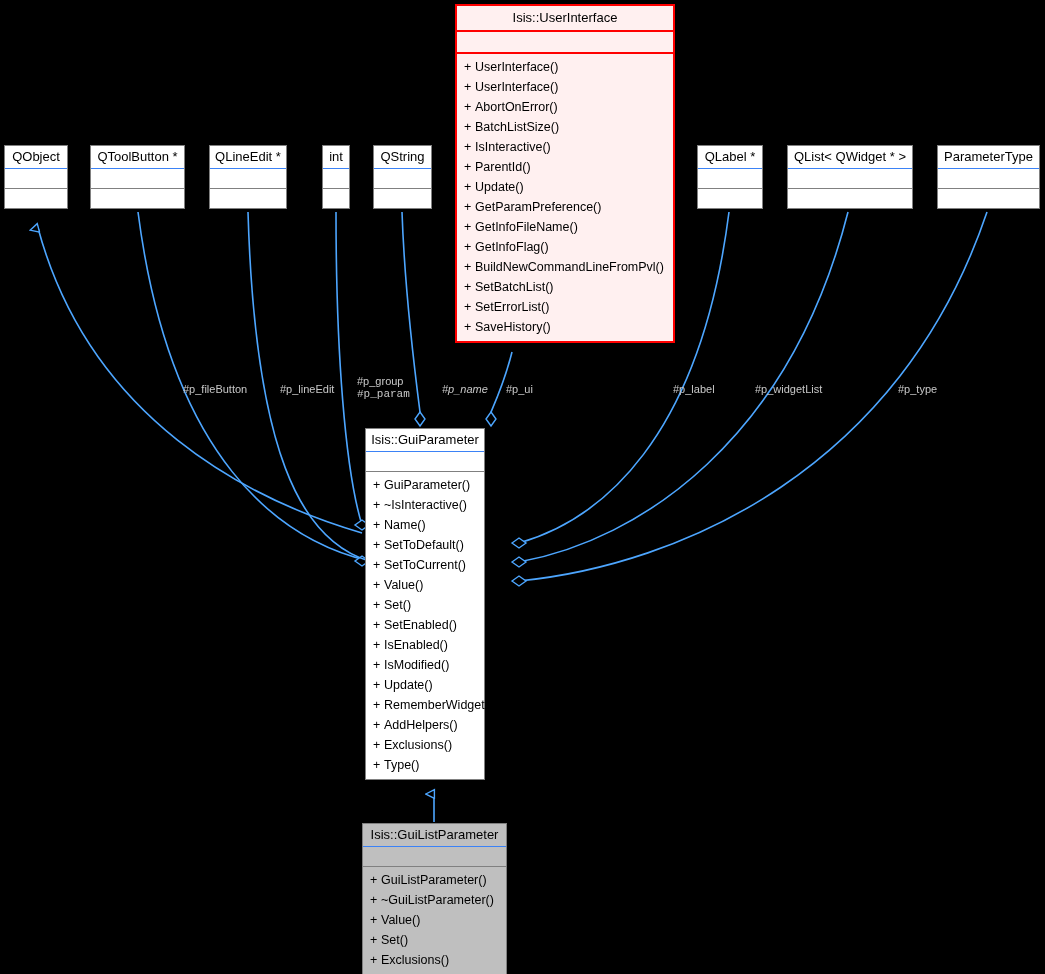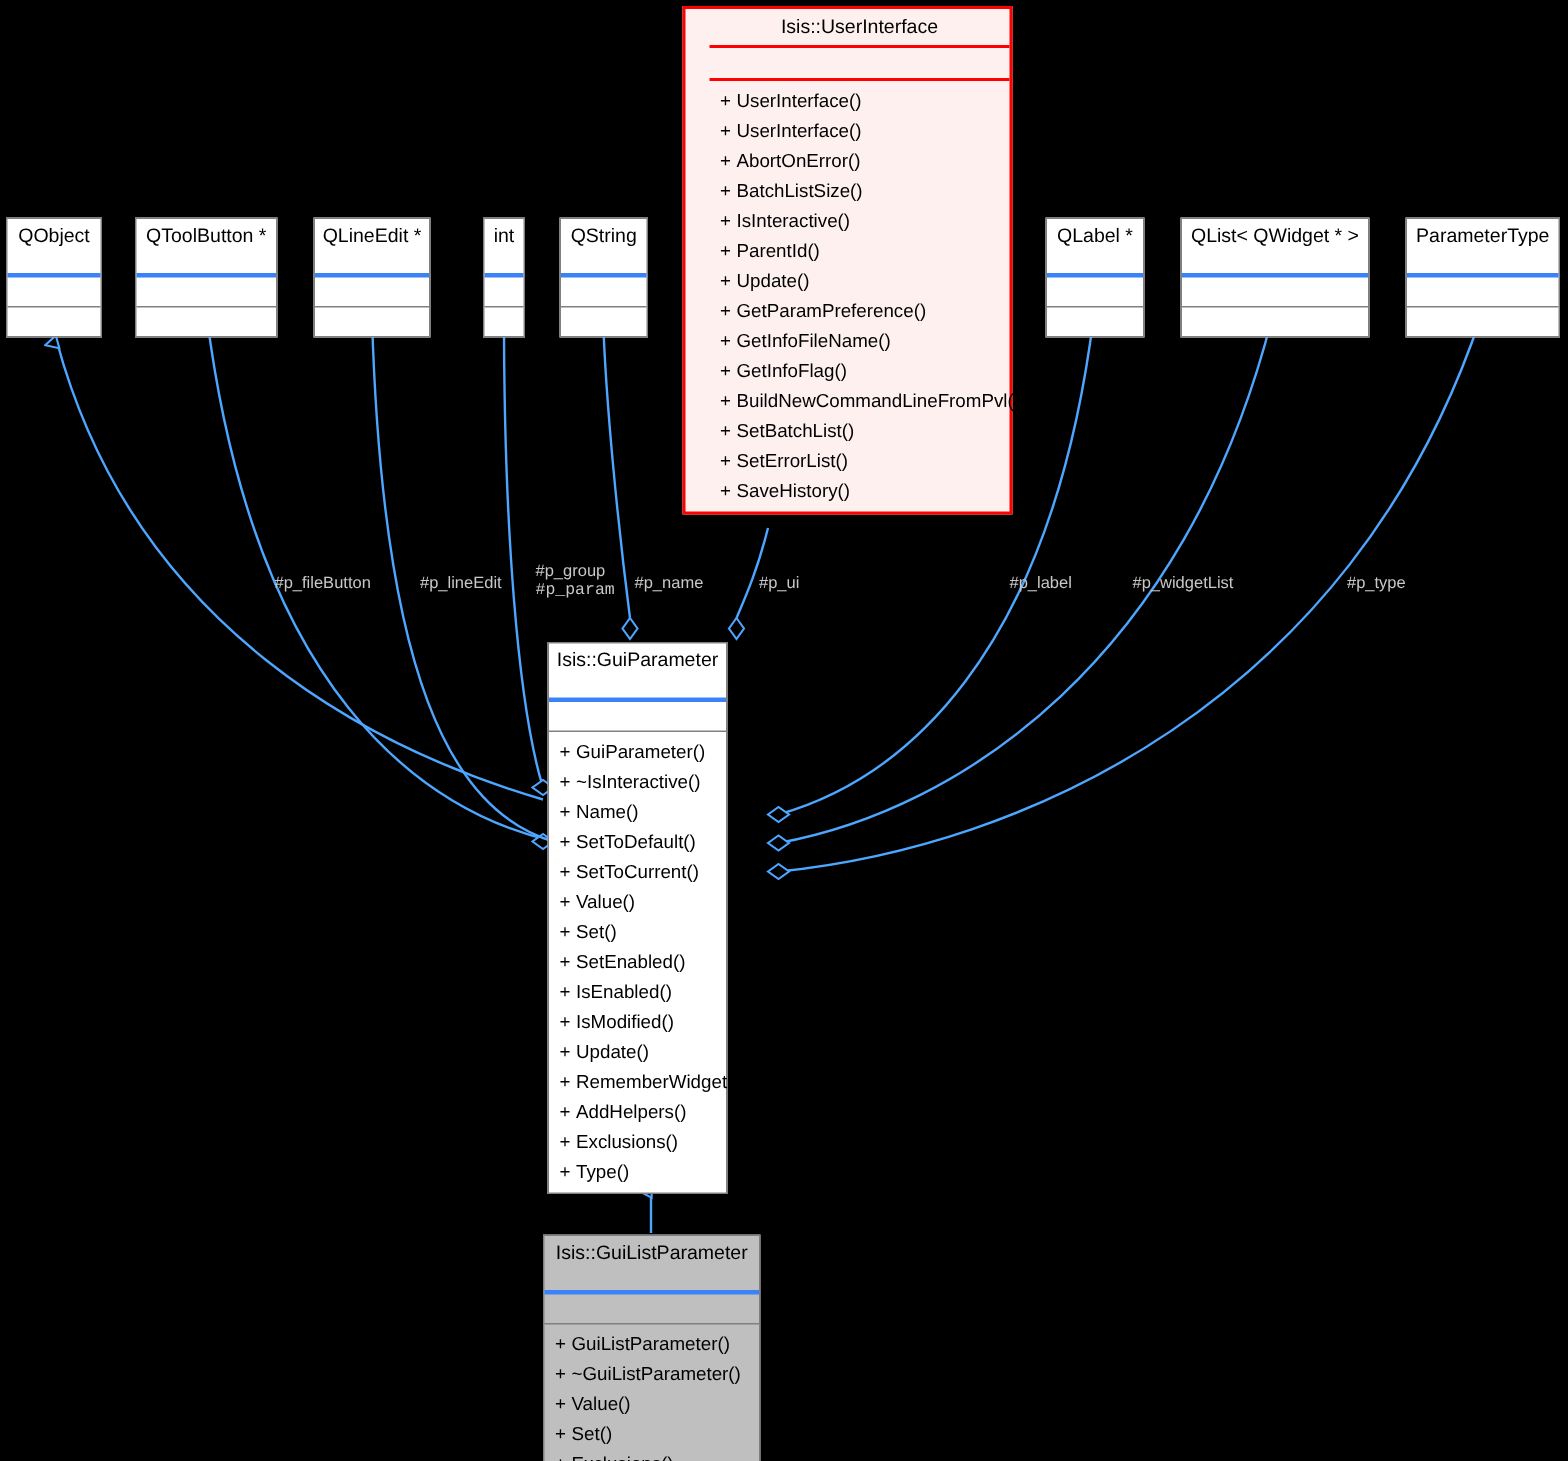--- a/index.html
+++ b/index.html
@@ -33,23 +33,23 @@
     background: #bfbfbf;
   }
   .node.focus {
     border: 2px solid #ff0000;
     background: #fff0f0;
   }
   .node .title {
     text-align: center;
     font-size: 13px;
     line-height: 15px;
-    padding: 3px 4px 18px 4px;
+    padding: 3px 4px 4px 4px;
     white-space: nowrap;
-    border-bottom: 3px solid #3b82f6;
+    border-bottom: 1px solid #3b82f6;
   }
   .node.focus .title {
     border-bottom: 2px solid #ff0000;
     padding: 4px 4px 5px 4px;
   }
   .node .attrs {
     border-bottom: 1px solid #808080;
     min-height: 19px;
   }
   .node.focus .attrs {
@@ -131,21 +131,21 @@
       <path d="M519,562 C640,540 790,440 848,212" fill="none" stroke="#4da6ff" stroke-width="1.6"></path>
       <path d="M512,562 L519,557 L526,562 L519,567 Z" fill="#000000" stroke="#4da6ff" stroke-width="1.4"></path>
     </g>
 
     <g>
       <path d="M519,581 C680,565 900,470 987,212" fill="none" stroke="#4da6ff" stroke-width="1.6"></path>
       <path d="M512,581 L519,576 L526,581 L519,586 Z" fill="#000000" stroke="#4da6ff" stroke-width="1.4"></path>
     </g>
   </svg>
 
-  <div class="node focus" style="left:455px; top:4px; width:220px;padding-left:16px;">
+  <div class="node focus" style="left:455px; top:4px; width:220px;">
     <div class="title">Isis::UserInterface</div>
     <div class="attrs"></div>
     <div class="ops">
       <div class="row"><span class="vis">+</span><span>UserInterface()</span></div>
       <div class="row"><span class="vis">+</span><span>UserInterface()</span></div>
       <div class="row"><span class="vis">+</span><span>AbortOnError()</span></div>
       <div class="row"><span class="vis">+</span><span>BatchListSize()</span></div>
       <div class="row"><span class="vis">+</span><span>IsInteractive()</span></div>
       <div class="row"><span class="vis">+</span><span>ParentId()</span></div>
       <div class="row"><span class="vis">+</span><span>Update()</span></div>
@@ -242,21 +242,21 @@
   </div>
 
   <div class="edge-label" style="left:183px; top:383px;">#p_fileButton</div>
 
   <div class="edge-label" style="left:280px; top:383px;">#p_lineEdit</div>
 
   <div class="edge-label" style="left:357px; top:375px;">#p_group</div>
 
   <div class="edge-label" style="left:357px; top:388px;font-family:Liberation Mono, monospace;">#p_param</div>
 
-  <div class="edge-label" style="left:423px; top:383px;">#p_name</div>
+  <div class="edge-label" style="left:442px; top:383px;font-style:italic;">#p_name</div>
 
   <div class="edge-label" style="left:506px; top:383px;">#p_ui</div>
 
   <div class="edge-label" style="left:673px; top:383px;">#p_label</div>
 
   <div class="edge-label" style="left:755px; top:383px;">#p_widgetList</div>
 
   <div class="edge-label" style="left:898px; top:383px;">#p_type</div>
 
 </div>

